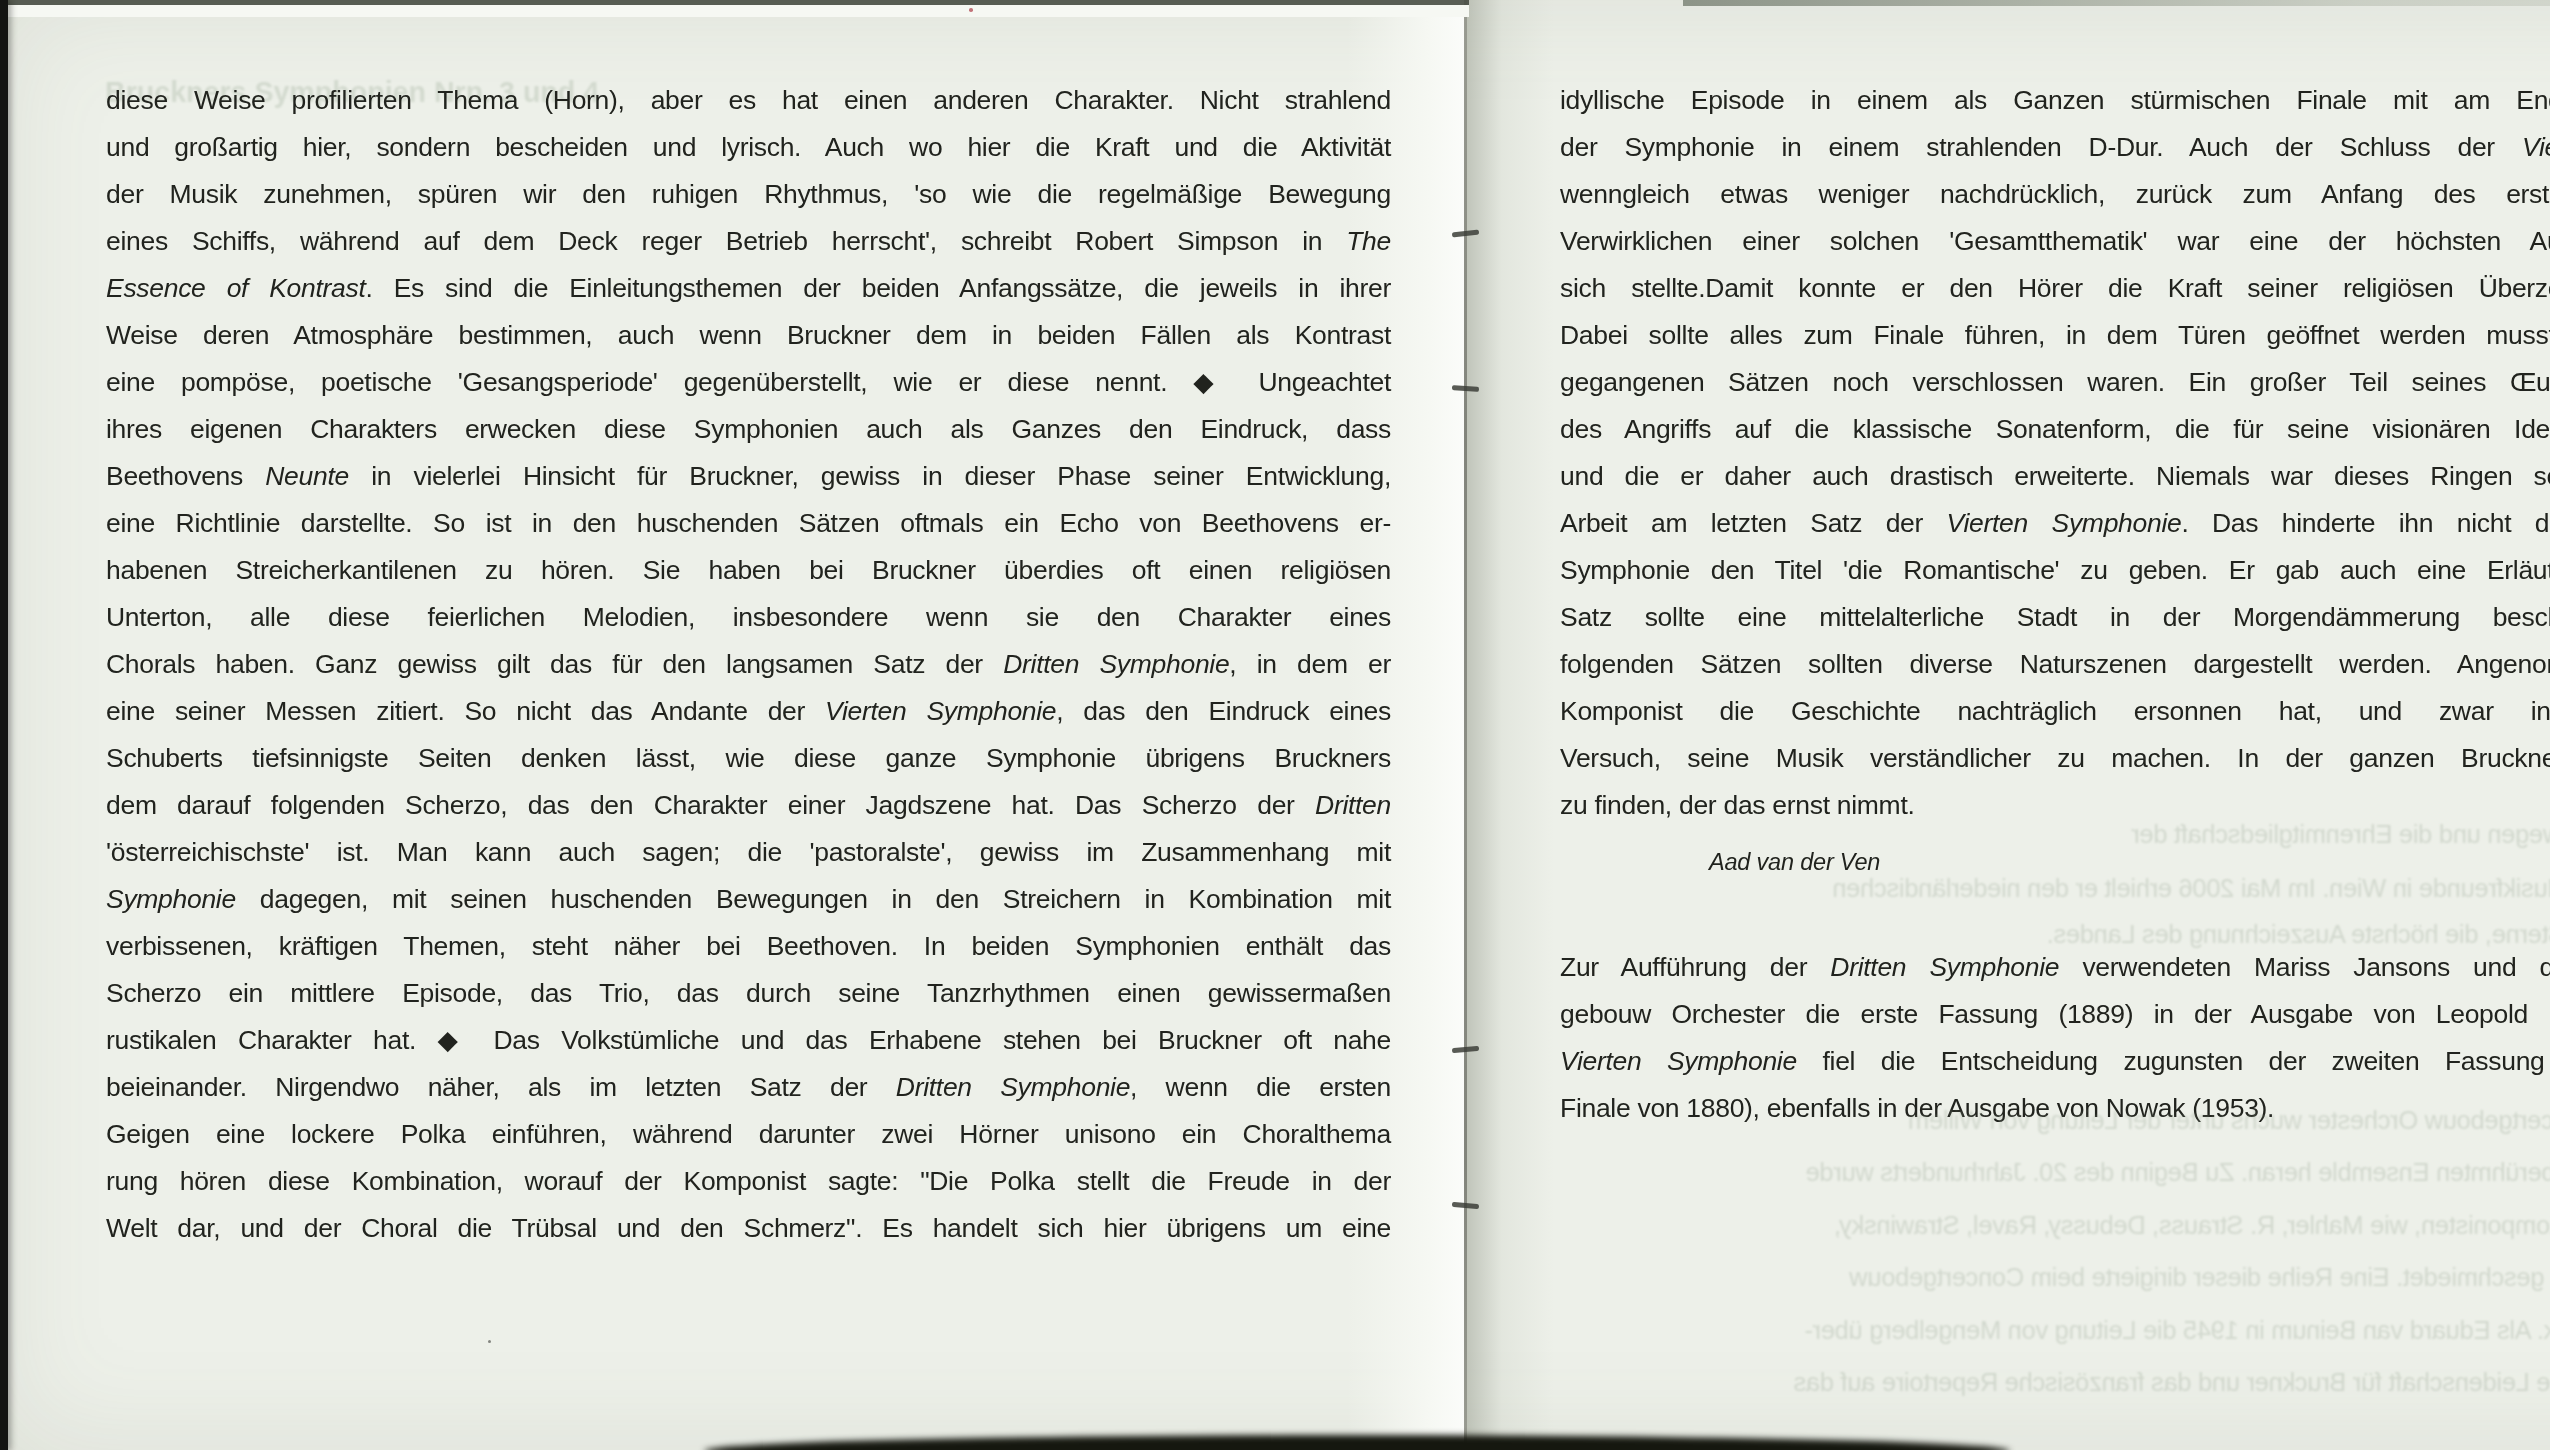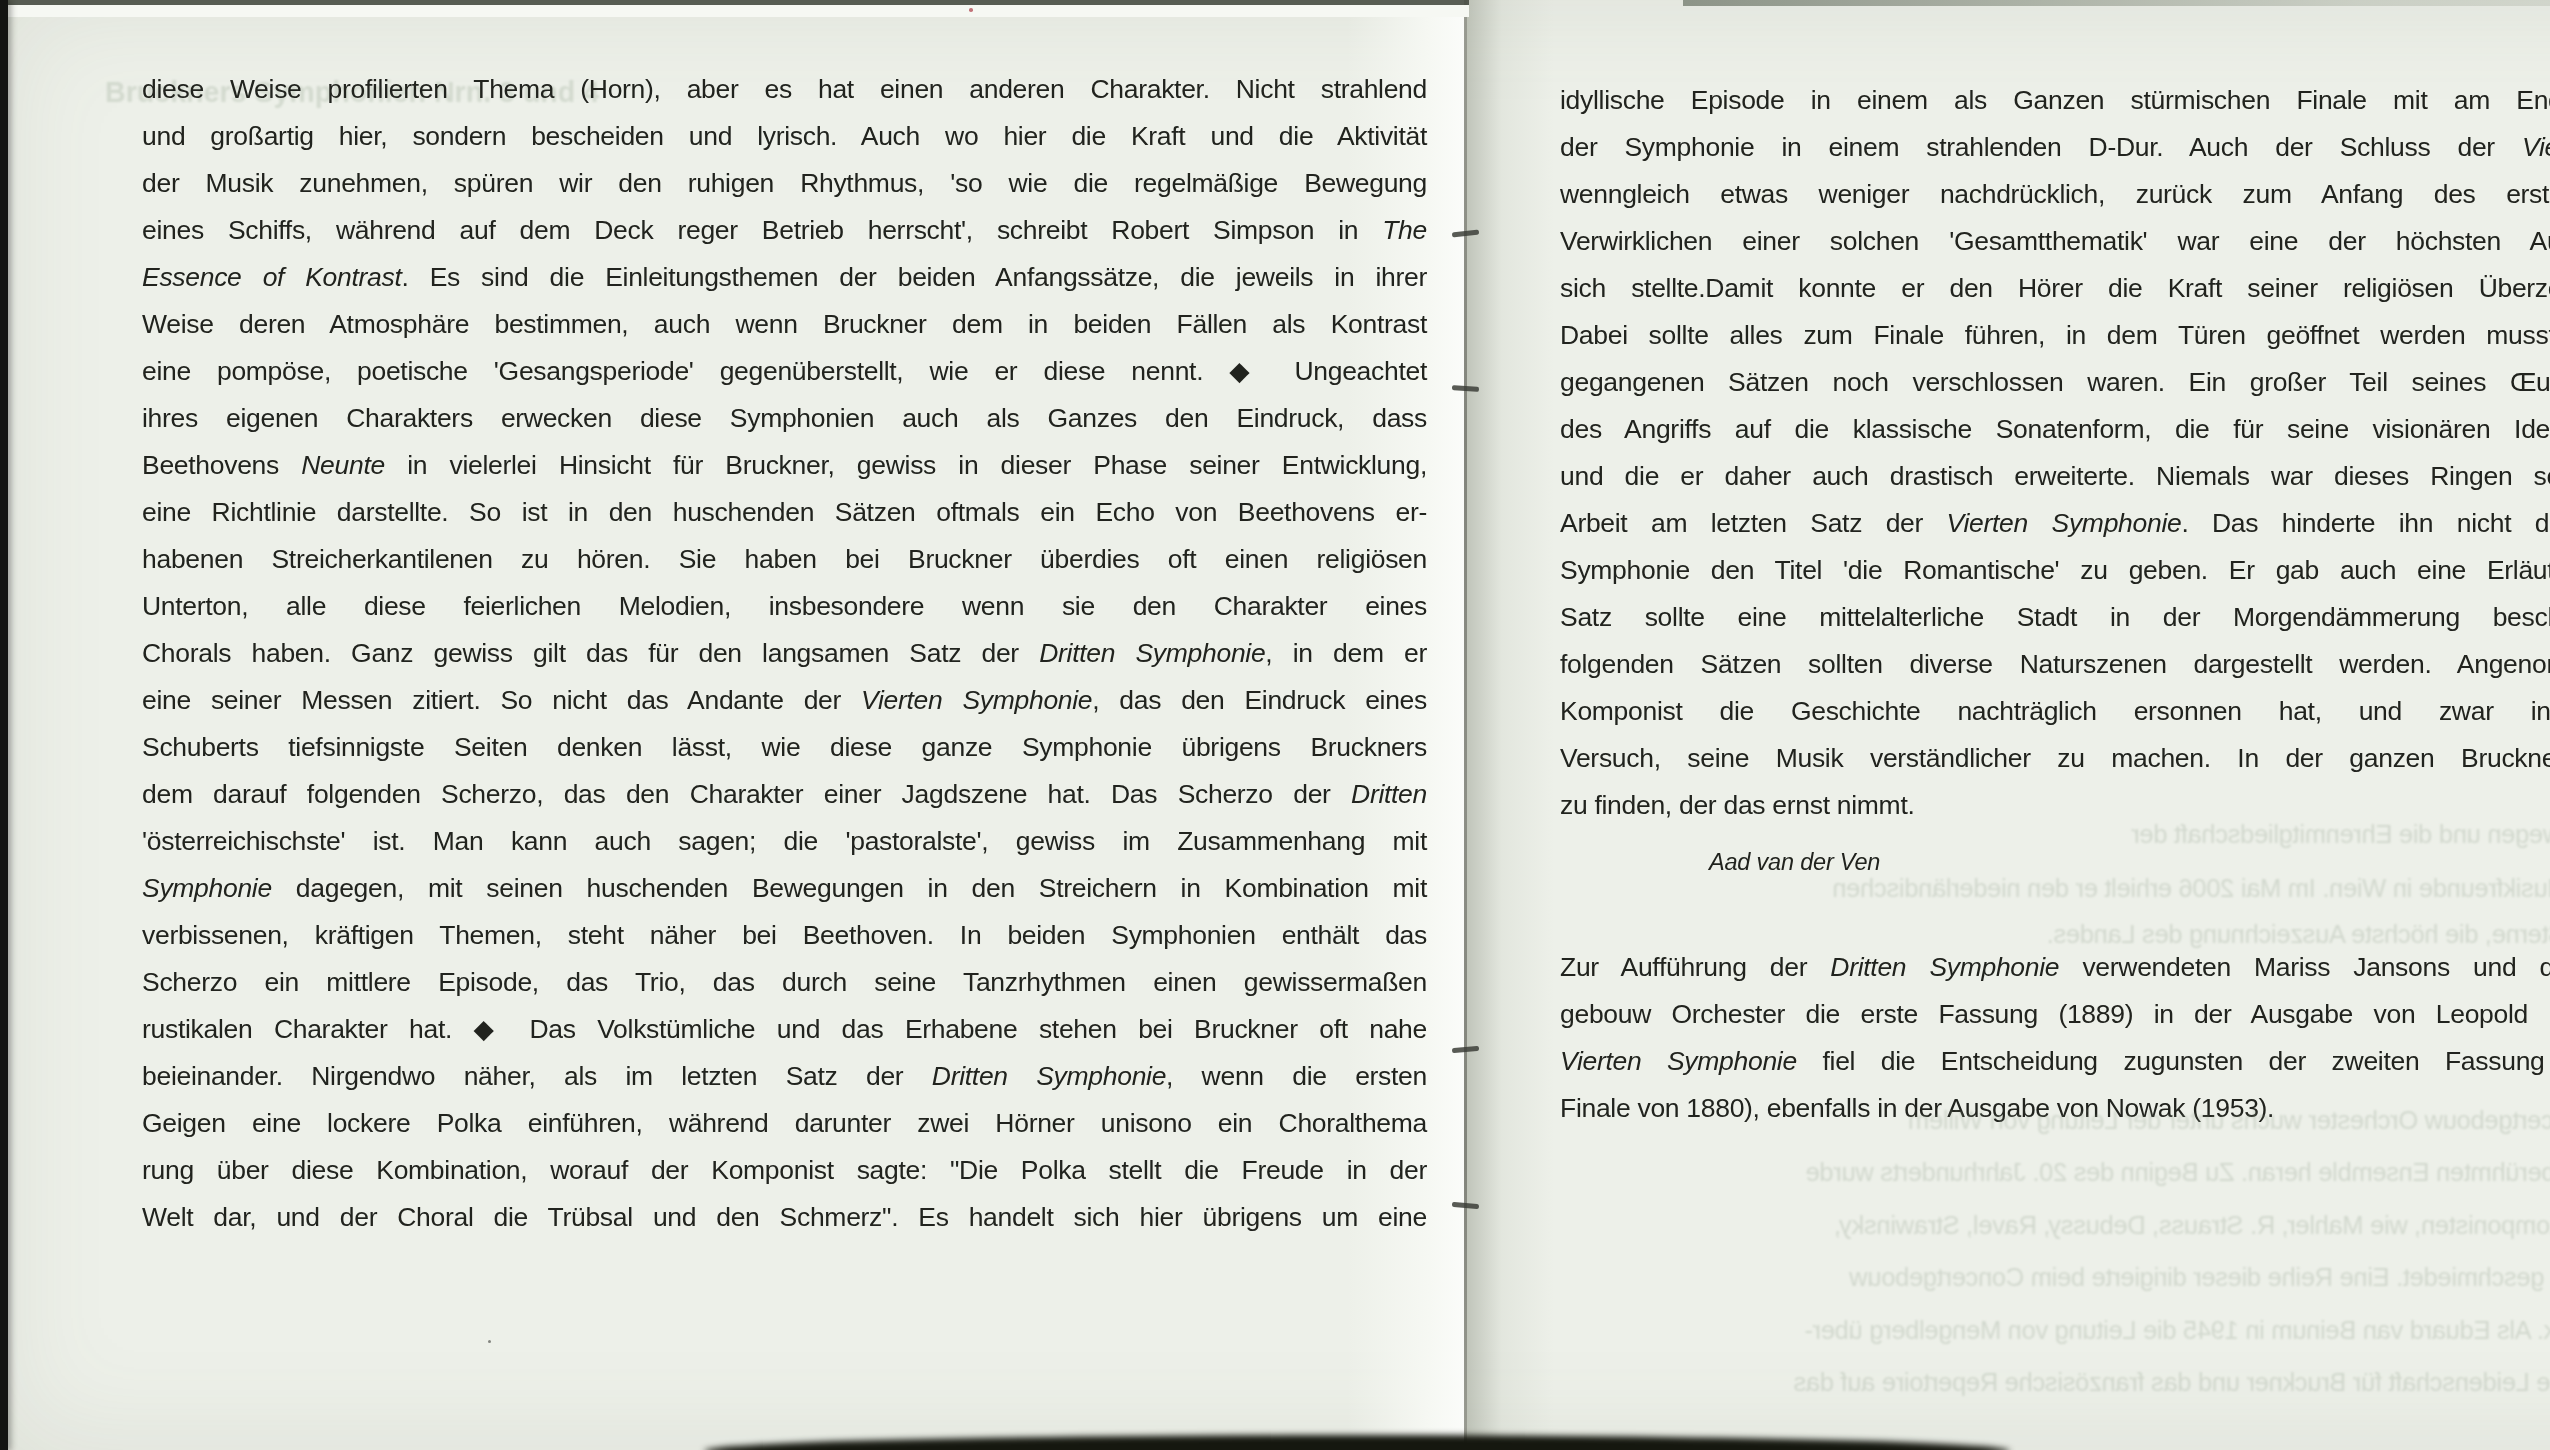--- a/index.html
+++ b/index.html
@@ -6,21 +6,21 @@
   html,body{margin:0;padding:0;background:#0e0f0d;}
   #scan{
     position:relative;width:2913px;height:1451px;overflow:hidden;
     background:#edf0e9;
     box-shadow:inset 0 0 112px rgba(95,105,85,0.12);
     font-family:"Liberation Sans","DejaVu Sans",sans-serif;
     color:#21231e;
   }
   
   .textblock{position:absolute;width:1285px;}
-  #left-text{left:106px;top:66px;margin-left:36px;}
+  #left-text{left:106px;top:77px;}
   #right-p1{left:1560px;top:77px;width:1286px;}
   #right-p2{left:1560px;top:944px;width:1286px;}
   .tl{
     height:47px;line-height:47px;font-size:26.5px;letter-spacing:-0.3px;
     text-align:justify;text-align-last:justify;text-justify:inter-word;
     white-space:normal;overflow:visible;
   }
   .tl-last{text-align-last:left;}
   .it{font-style:italic;}
   #right-author{
@@ -106,21 +106,21 @@
       <div class="tl">eine seiner Messen zitiert. So nicht das Andante der <span class="it">Vierten Symphonie</span>, das den Eindruck eines</div>
       <div class="tl">Schuberts tiefsinnigste Seiten denken lässt, wie diese ganze Symphonie übrigens Bruckners</div>
       <div class="tl">dem darauf folgenden Scherzo, das den Charakter einer Jagdszene hat. Das Scherzo der <span class="it">Dritten</span></div>
       <div class="tl">'österreichischste' ist. Man kann auch sagen; die 'pastoralste', gewiss im Zusammenhang mit</div>
       <div class="tl"><span class="it">Symphonie</span> dagegen, mit seinen huschenden Bewegungen in den Streichern in Kombination mit</div>
       <div class="tl">verbissenen, kräftigen Themen, steht näher bei Beethoven. In beiden Symphonien enthält das</div>
       <div class="tl">Scherzo ein mittlere Episode, das Trio, das durch seine Tanzrhythmen einen gewissermaßen</div>
       <div class="tl">rustikalen Charakter hat. ◆ Das Volkstümliche und das Erhabene stehen bei Bruckner oft nahe</div>
       <div class="tl">beieinander. Nirgendwo näher, als im letzten Satz der <span class="it">Dritten Symphonie</span>, wenn die ersten</div>
       <div class="tl">Geigen eine lockere Polka einführen, während darunter zwei Hörner unisono ein Choralthema</div>
-      <div class="tl">rung über diese Kombination, worauf der Komponist sagte: "Die Polka stellt die Freude in der</div>
+      <div class="tl">rung hören diese Kombination, worauf der Komponist sagte: "Die Polka stellt die Freude in der</div>
       <div class="tl">Welt dar, und der Choral die Trübsal und den Schmerz". Es handelt sich hier übrigens um eine</div>
     </div>
 
   <div id="right-p1" class="textblock">
       <div class="tl">idyllische Episode in einem als Ganzen stürmischen Finale mit am Ende dem Anfangsthema</div>
       <div class="tl">der Symphonie in einem strahlenden D-Dur. Auch der Schluss der <span class="it">Vierten Symphonie</span> führt,</div>
       <div class="tl">wenngleich etwas weniger nachdrücklich, zurück zum Anfang des ersten Satzes. ◆ Das</div>
       <div class="tl">Verwirklichen einer solchen 'Gesamtthematik' war eine der höchsten Aufgaben, die Bruckner</div>
       <div class="tl">sich stellte.Damit konnte er den Hörer die Kraft seiner religiösen Überzeugung spüren lassen.</div>
       <div class="tl">Dabei sollte alles zum Finale führen, in dem Türen geöffnet werden mussten, die in den voran-</div>

